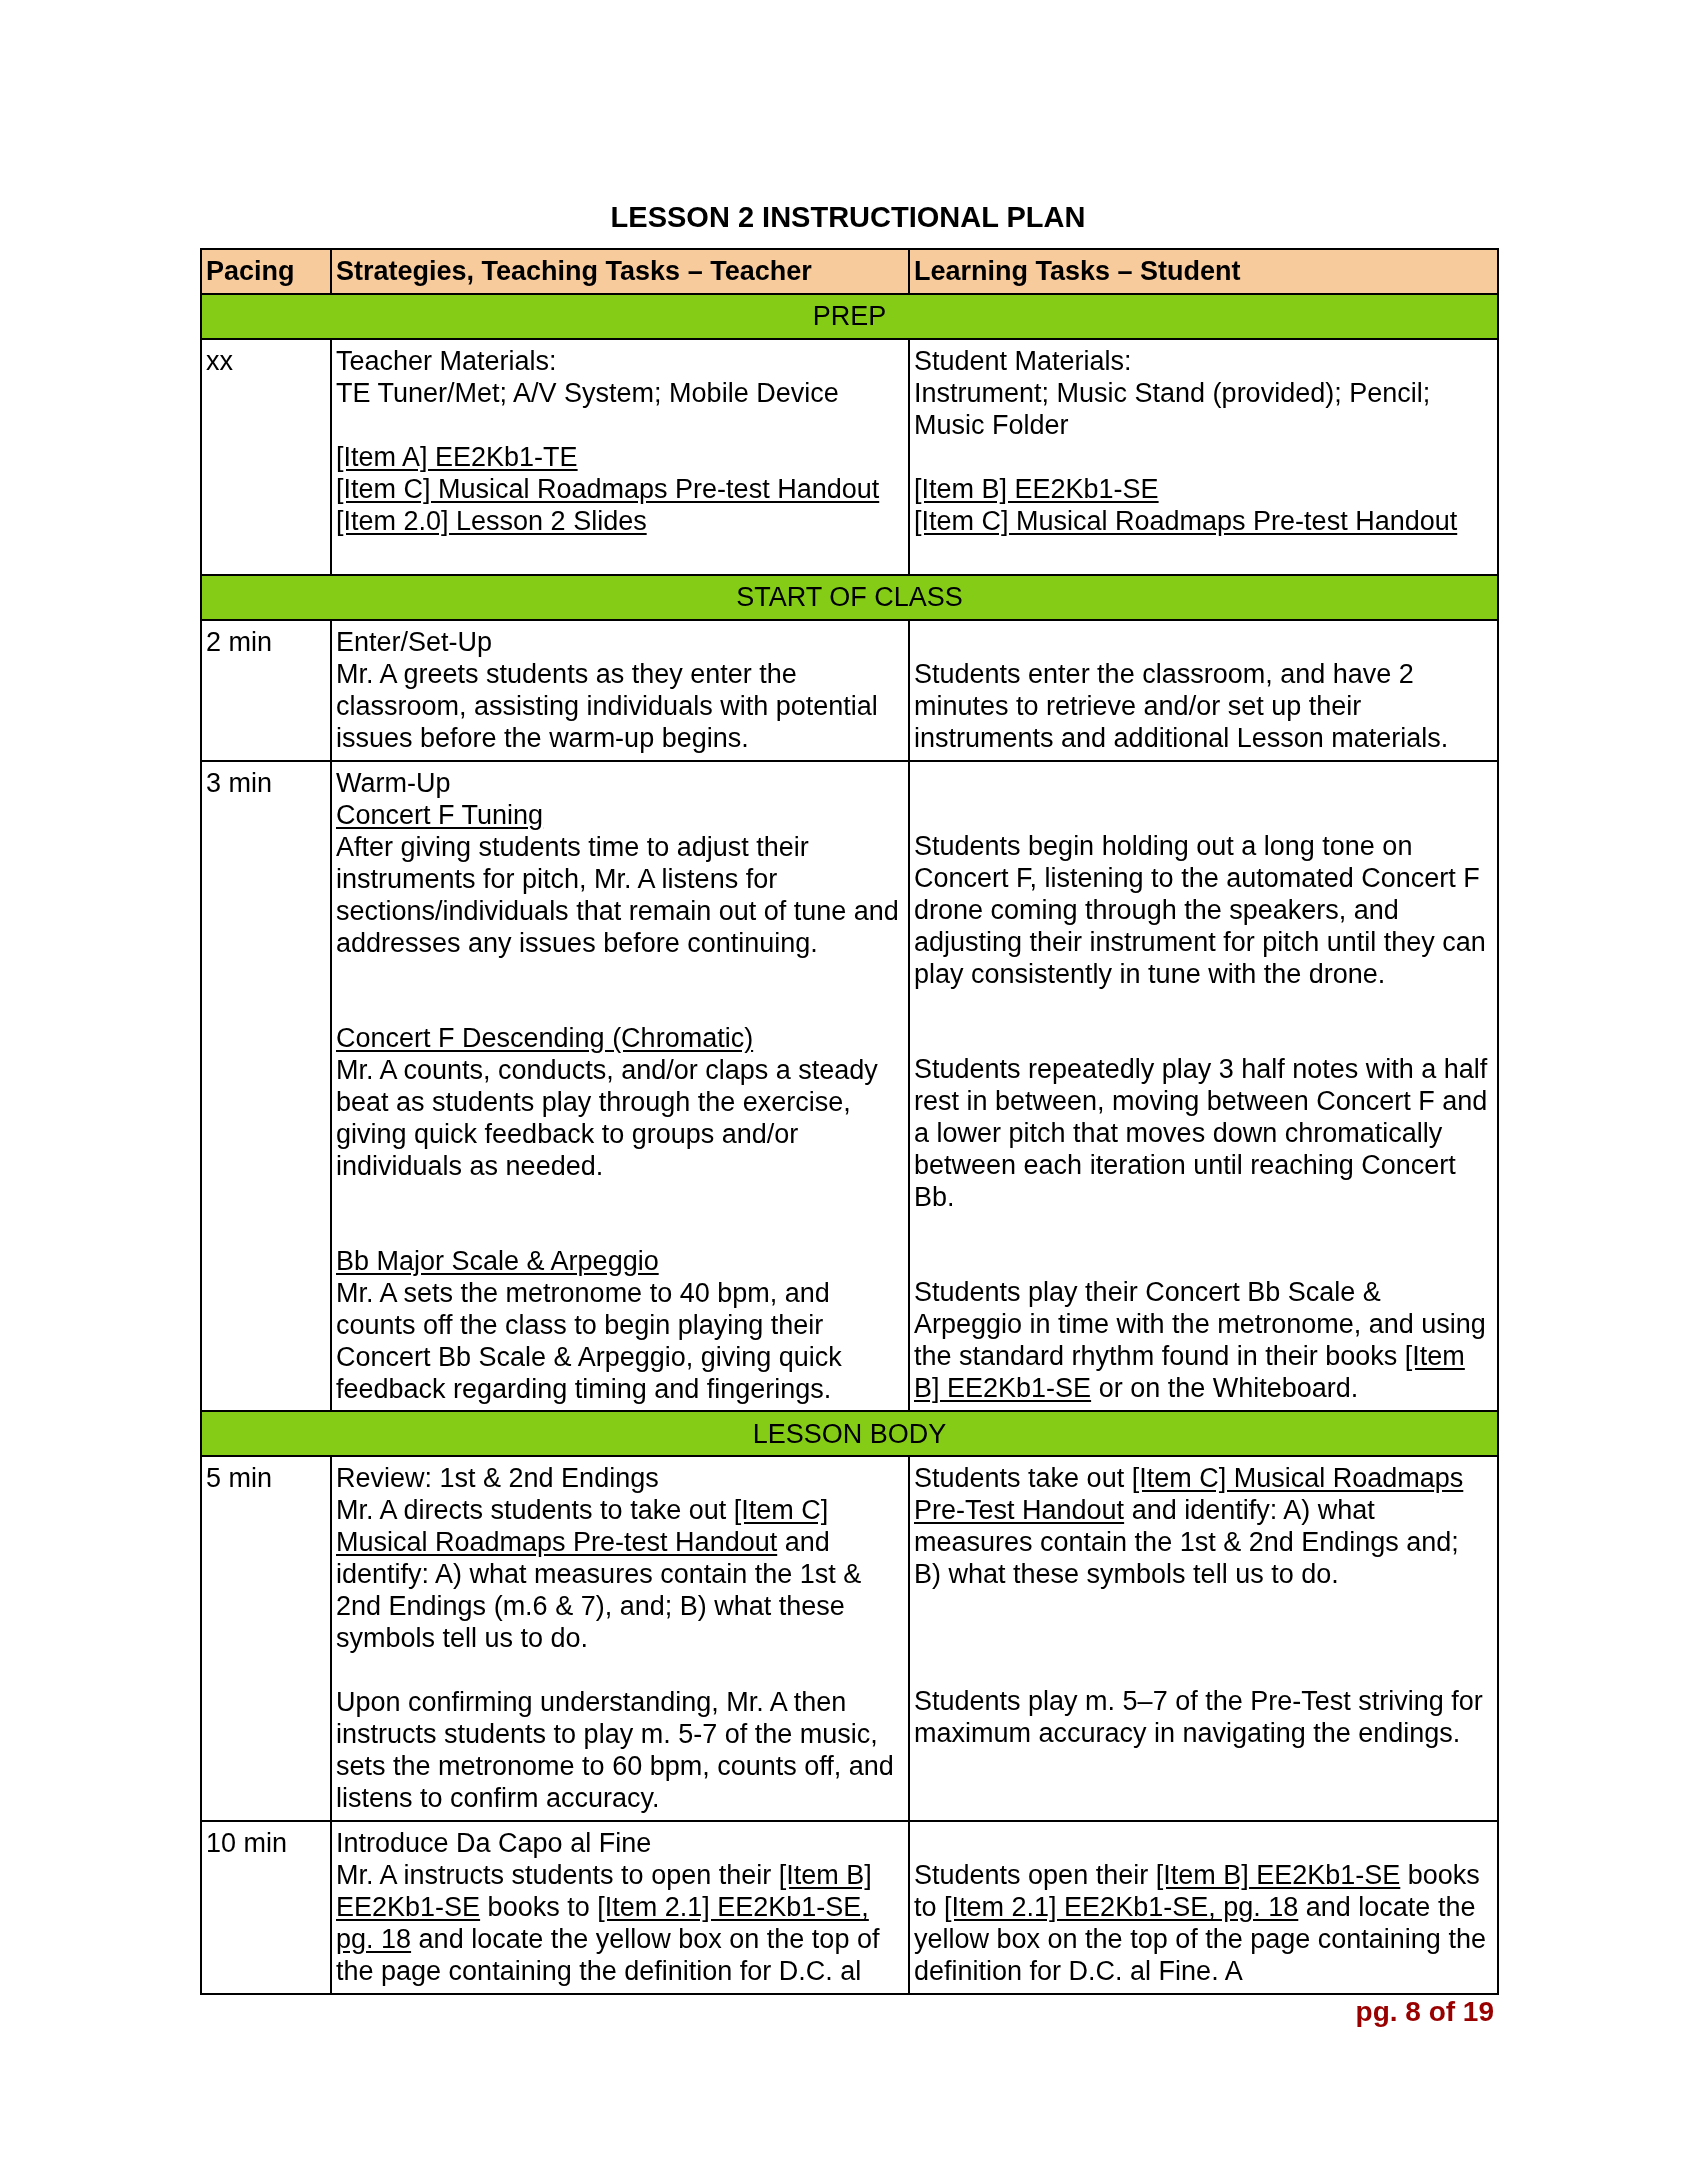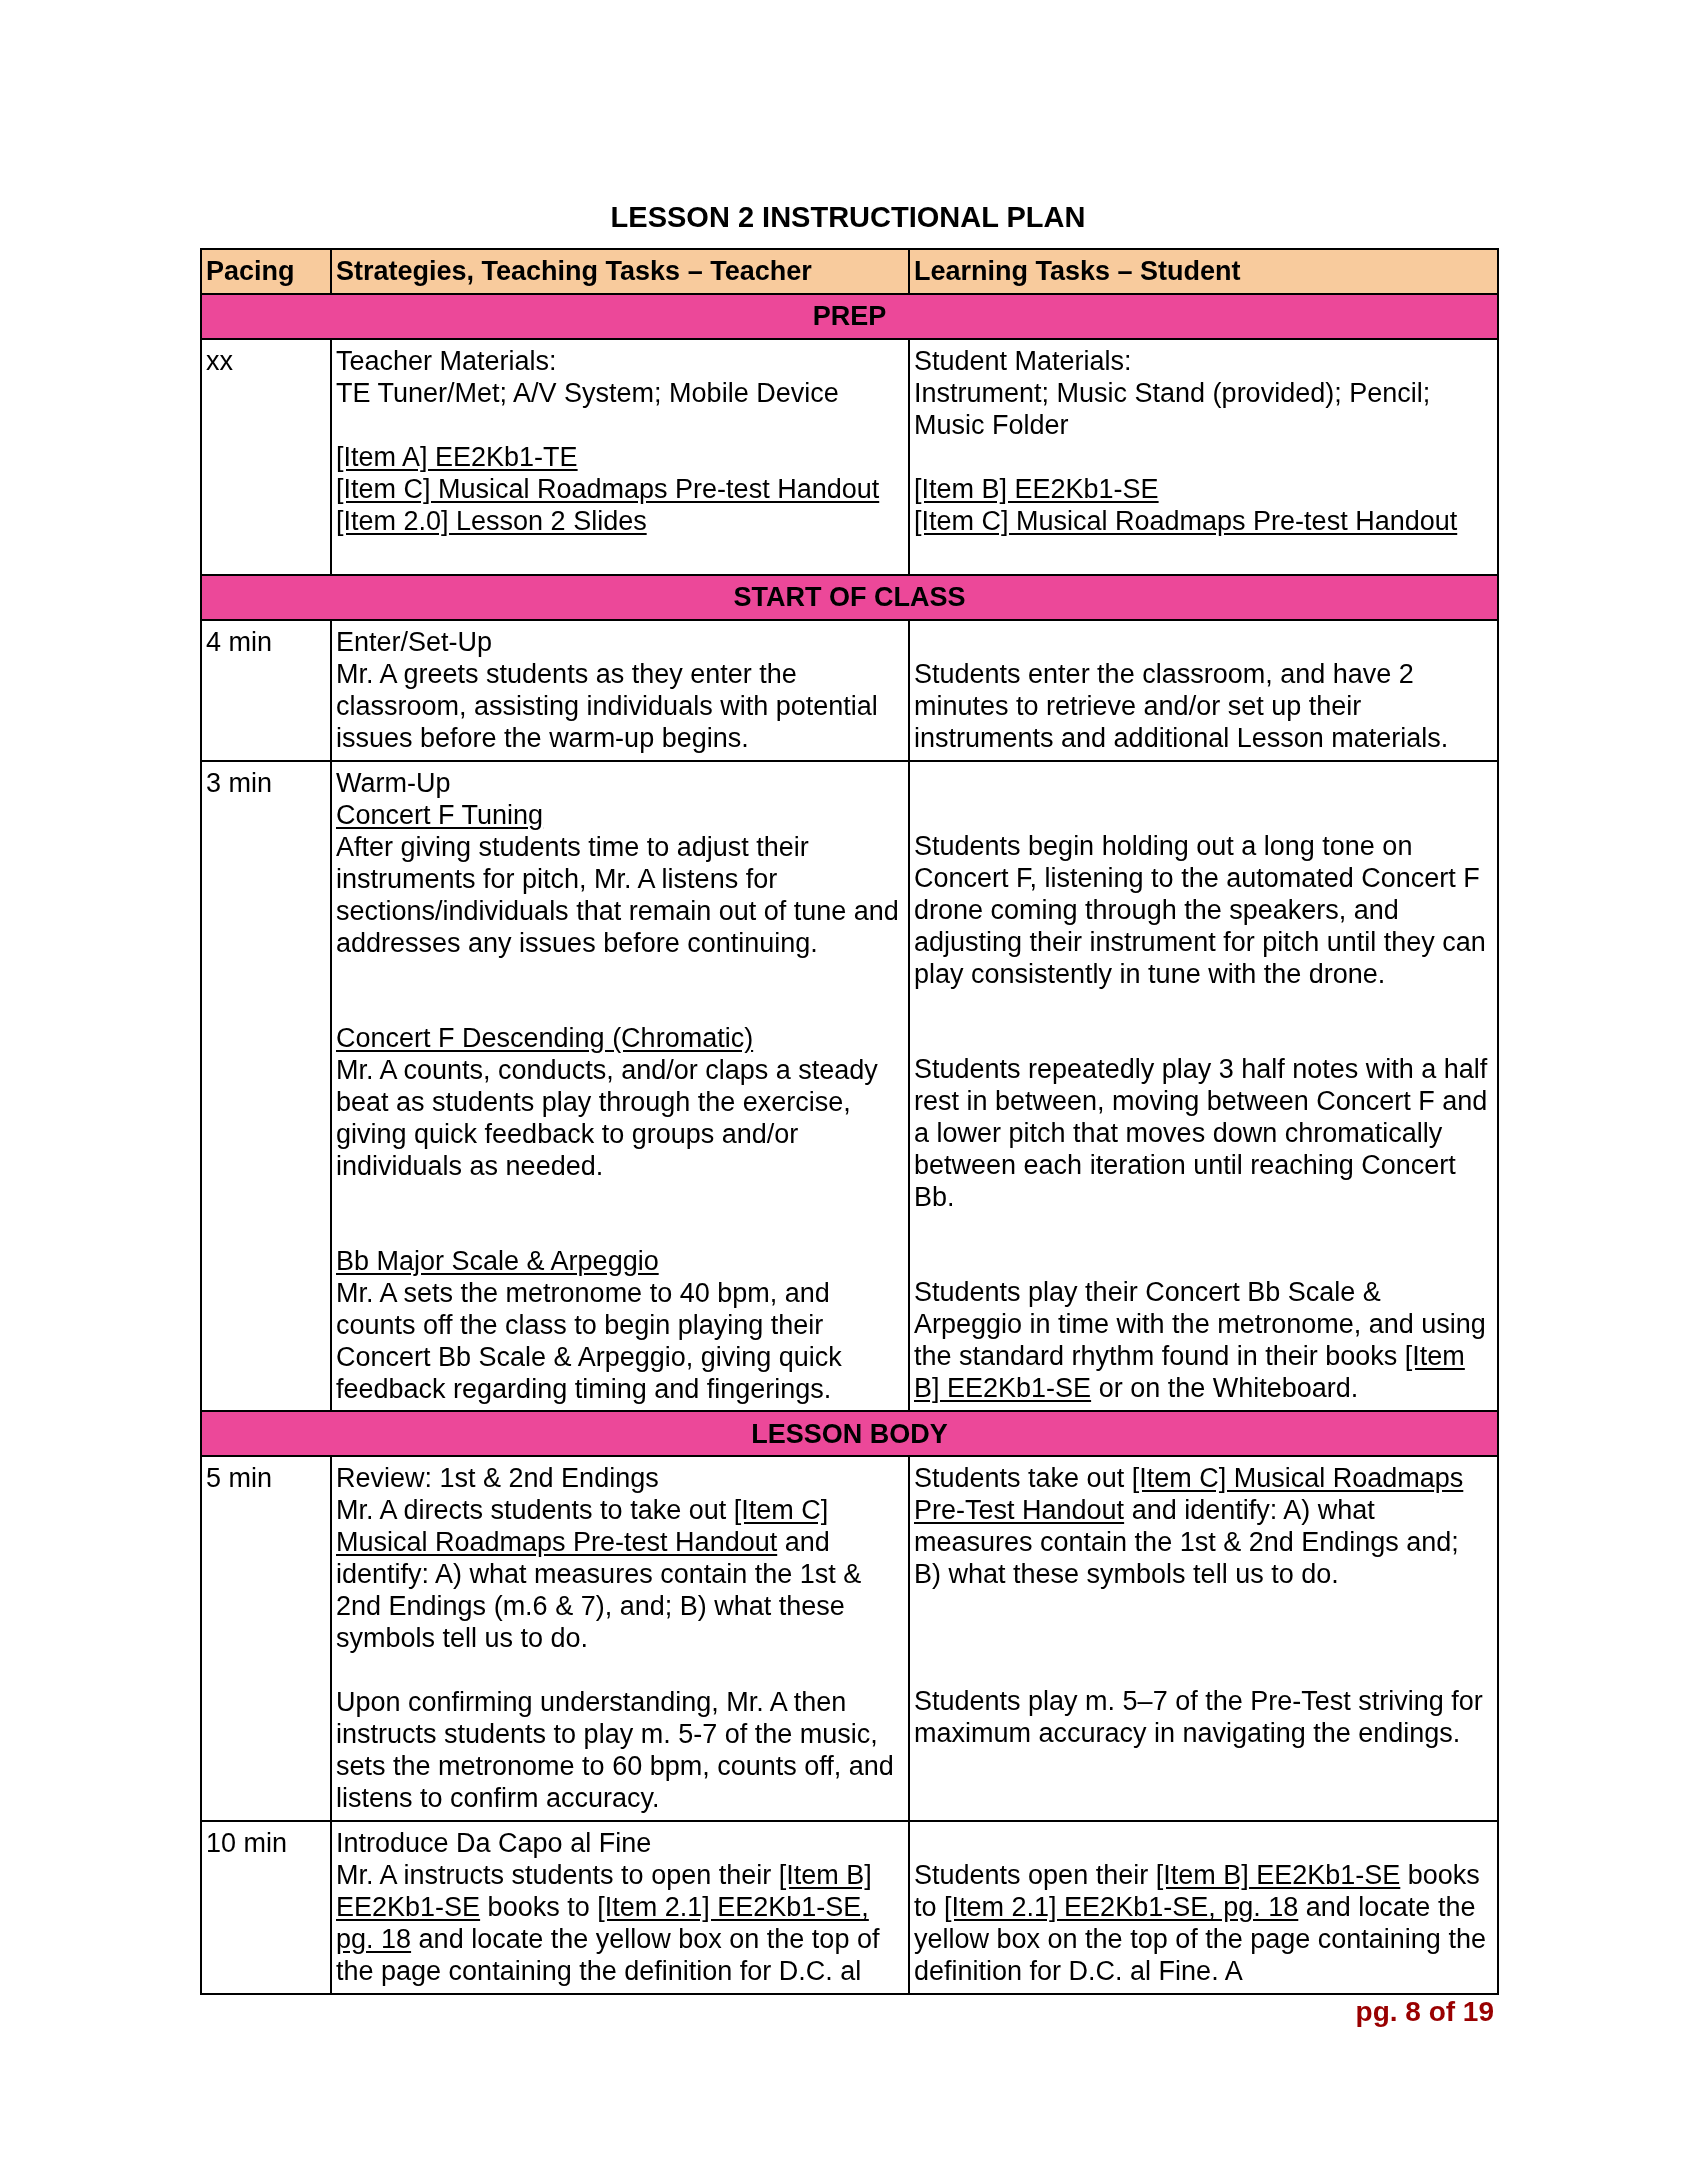--- a/index.html
+++ b/index.html
@@ -3,21 +3,21 @@
 <meta charset="utf-8">
 <style>
   html, body { margin: 0; padding: 0; background: #ffffff; }
   body { width: 1687px; height: 2183px; position: relative; font-family: "Liberation Sans", sans-serif; color: #000; }
   .header-block { position: absolute; right: 193px; top: 99px; text-align: right; font-style: italic; color: #7a7a7a; font-size: 28px; line-height: 32px; }
   .plan-title { position: absolute; left: 200px; width: 1296px; top: 200px; text-align: center; font-weight: bold; font-size: 29px; line-height: 34px; }
   table.plan { position: absolute; left: 200px; top: 248px; width: 1296px; border-collapse: collapse; table-layout: fixed; font-size: 27px; line-height: 32px; }
   table.plan td, table.plan th { border: 2.7px solid #000; vertical-align: top; padding: 5.4px 4px; text-align: left; }
   col.c1 { width: 130px; } col.c2 { width: 578px; } col.c3 { width: 589px; }
   .hdr-row th { background: #f8cb9d; font-weight: bold; padding: 8px 4px 6.7px 4px; }
-  .section-row td { background: #ec4899; font-weight: bold; text-align: center !important; padding: 6.7px 4px; }
+  .section-row td { background: #84cc16; font-weight: normal; text-align: center !important; padding: 6.7px 4px; }
   .bold { font-weight: normal; }
   .link { text-decoration: underline; text-underline-offset: 2.7px; }
   .sub { text-decoration: underline; text-underline-offset: 2.7px; }
   .para { display: block; }
   .gap1 { display: block; height: 32px; }
   .gap2 { display: block; height: 63px; }
   .gap3 { display: block; height: 95px; }
   .ital { }
   .page-num { position: absolute; right: 193px; top: 1996px; color: #990000; font-weight: bold; font-size: 28px; }
 </style>
@@ -61,21 +61,21 @@
       <span class="gap1"></span>
       <span class="para"><a class="link">[Item B] EE2Kb1-SE</a></span>
       <span class="para"><a class="link">[Item C] Musical Roadmaps Pre-test Handout</a></span>
     </td>
   </tr>
 
   <tr class="section-row">
     <td colspan="3">START OF CLASS</td>
   </tr>
   <tr>
-    <td>4 min</td>
+    <td>2 min</td>
     <td>
       <span class="para bold">Enter/Set-Up</span>
       <span class="para">Mr. A greets students as they enter the classroom, assisting individuals with potential issues before the warm-up begins.</span>
     </td>
     <td>
       <span class="gap1"></span>
       <span class="para">Students enter the classroom, and have 2 minutes to retrieve and/or set up their instruments and additional Lesson materials.</span>
     </td>
   </tr>
 

